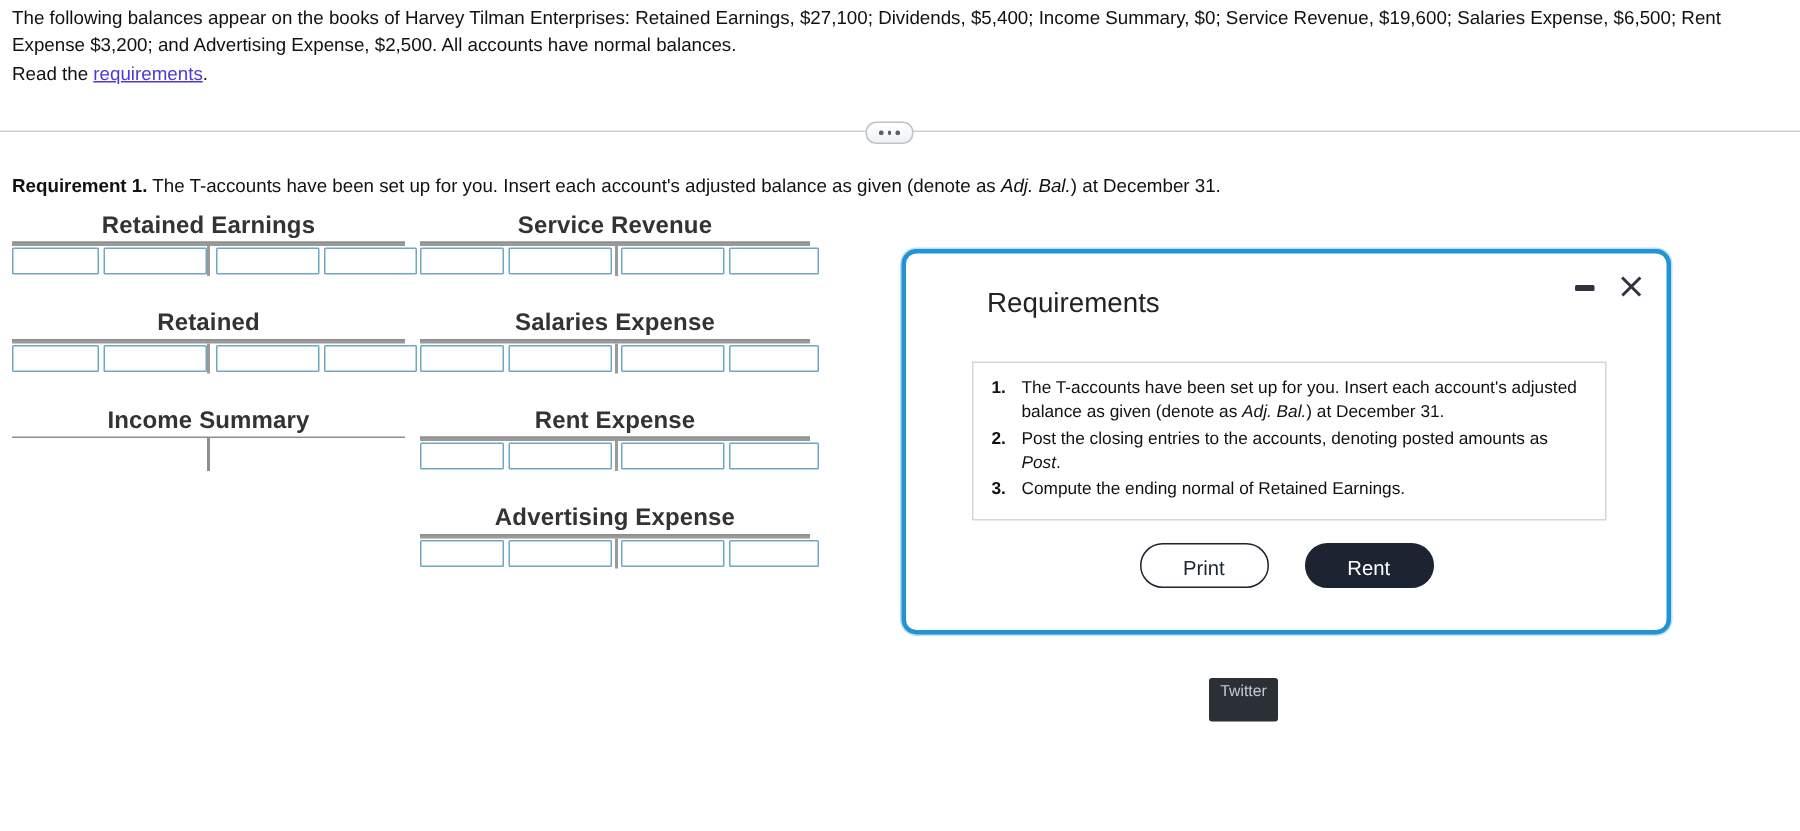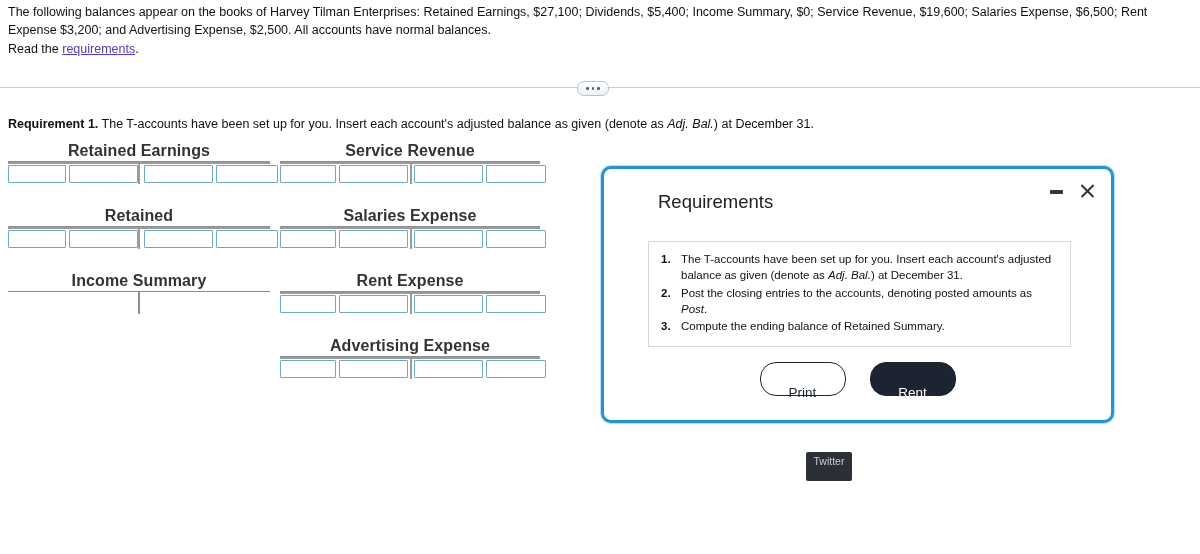--- a/index.html
+++ b/index.html
@@ -266,21 +266,21 @@
     top: 193px;
     display: flex;
     justify-content: center;
     gap: 24px;
   }
   .pill {
     font-family: "Liberation Sans", sans-serif;
     font-size: 13.5px;
     height: 30px;
     min-width: 86px;
-    padding: 16px 18px;
+    padding: 2px 18px;
     border-radius: 16px;
     cursor: pointer;
     line-height: 28px;
     text-align: center;
     box-sizing: border-box;
   }
   .pill.print {
     background: #ffffff;
     color: #1b2430;
     border: 1.4px solid #1b2430;
@@ -417,21 +417,21 @@
 
   <div class="modal-ctrls">
     <button class="btn-min"></button>
     <button class="btn-close"></button>
   </div>
 
   <div class="req-box">
     <ol>
       <li><span>The T-accounts have been set up for you. Insert each account's adjusted balance as given (denote as </span><i>Adj. Bal.</i><span>) at December 31.</span></li>
       <li><span>Post the closing entries to the accounts, denoting posted amounts as </span><i>Post</i><span>.</span></li>
-      <li><span>Compute the ending balance of Retained Summary.</span><i></i><span></span></li>
+      <li><span>Compute the ending normal of Retained Earnings.</span><i></i><span></span></li>
     </ol>
   </div>
 
   <div class="modal-actions">
     <button class="pill print">Print</button>
     <button class="pill done">Rent</button>
   </div>
 </div>
 
 <div class="twitter-chip">Twitter</div>

